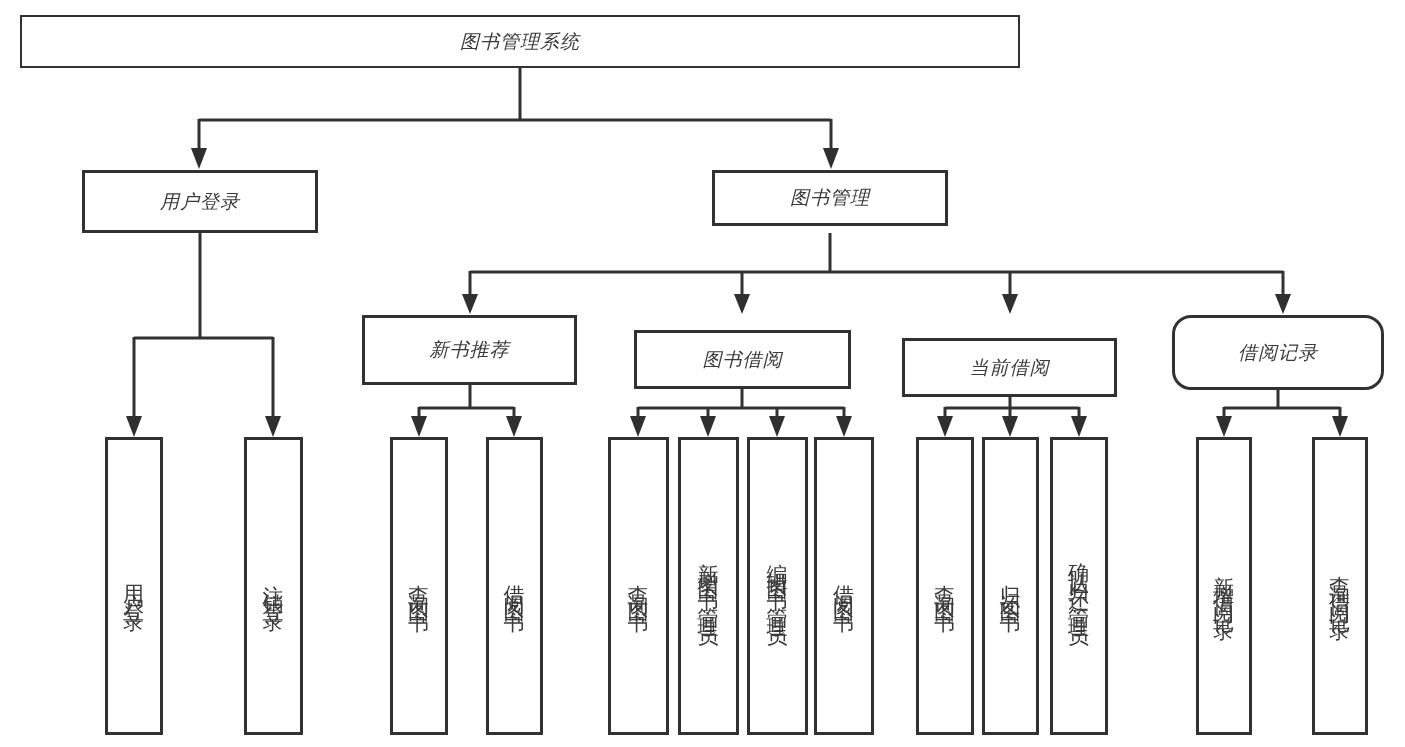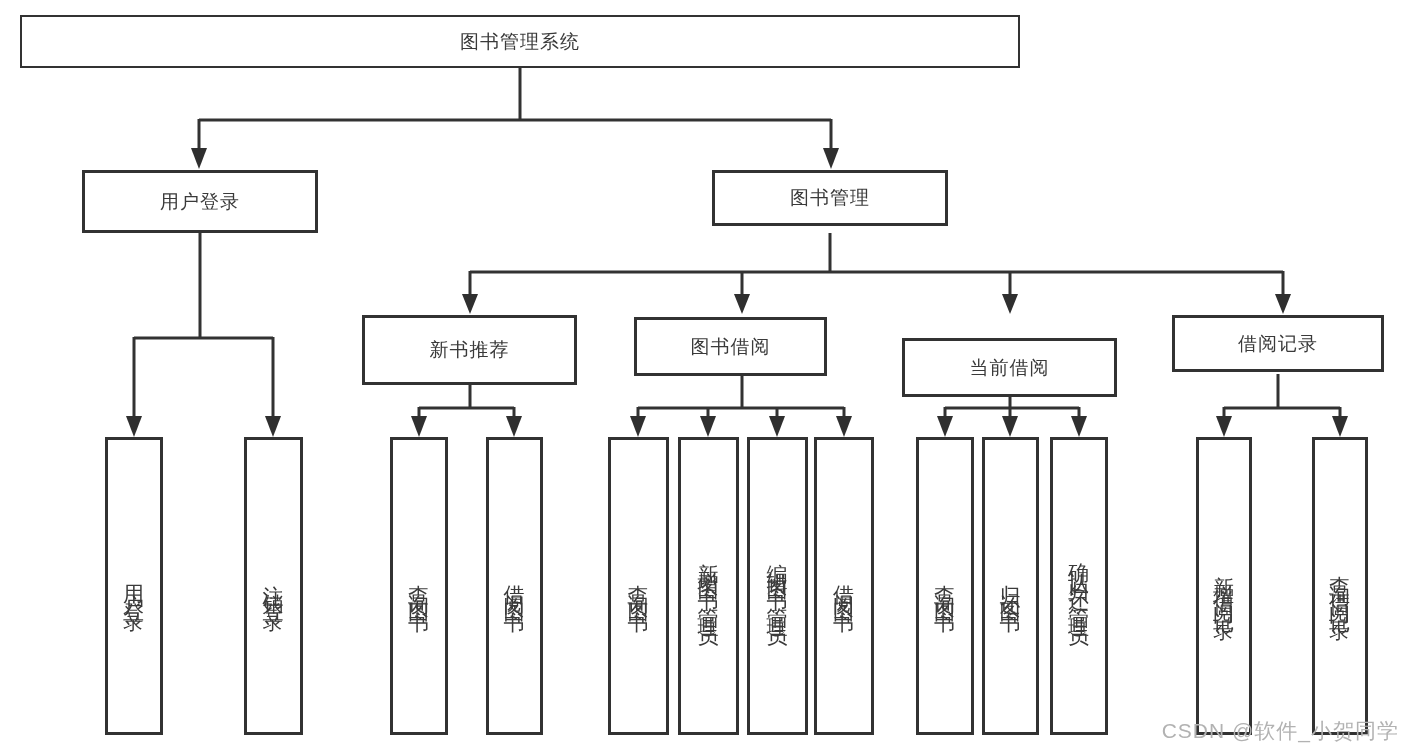--- a/index.html
+++ b/index.html
@@ -28,21 +28,21 @@
     border:3px solid var(--border);
     background:#ffffff;
     display:flex;
     align-items:center;
     justify-content:center;
     color:var(--text);
     font-size:19px;
     letter-spacing:1px;
     z-index:2;
   }
-  .box.hbox span{white-space:nowrap;}
+  .box.hbox span{white-space:nowrap;font-style:italic;}
   .box.vbox span{
     writing-mode:vertical-rl;
     text-orientation:mixed;
     font-size:21px;
     letter-spacing:9px;
     white-space:nowrap;
     line-height:1;
   }
   .watermark{
     position:absolute;
@@ -114,27 +114,27 @@
   <div class="box hbox" style="left:82px;top:170px;width:236px;height:63px;">
     <span>用户登录</span>
   </div>
   <div class="box hbox" style="left:712px;top:170px;width:236px;height:56px;">
     <span>图书管理</span>
   </div>
 
   <div class="box hbox" style="left:362px;top:315px;width:215px;height:70px;">
     <span>新书推荐</span>
   </div>
-  <div class="box hbox" style="left:634px;top:317px;width:193px;height:59px;justify-content:center;">
+  <div class="box hbox" style="left:634px;top:330px;width:217px;height:59px;justify-content:center;">
     <span>图书借阅</span>
   </div>
   <div class="box hbox" style="left:902px;top:315px;width:215px;height:59px;margin-top:23px;">
     <span>当前借阅</span>
   </div>
-  <div class="box hbox" style="left:1172px;top:315px;width:212px;height:57px;">
+  <div class="box hbox" style="left:1172px;top:315px;width:212px;height:75px;border-radius:19px;">
     <span>借阅记录</span>
   </div>
 
   <div class="box vbox" style="left:105px;top:437px;width:58px;height:298px;">
     <span>用户登录</span>
   </div>
   <div class="box vbox" style="left:244px;top:437px;width:59px;height:298px;">
     <span>注销登录</span>
   </div>
 
@@ -168,15 +168,14 @@
     <span>确认归还（管理员）</span>
   </div>
 
   <div class="box vbox" style="left:1196px;top:437px;width:56px;height:298px;">
     <span>新增借阅记录</span>
   </div>
   <div class="box vbox" style="left:1312px;top:437px;width:56px;height:298px;">
     <span>查询借阅记录</span>
   </div>
 
-  <div class="watermark">CSDN @软件_小贺同学</div>
 
 </div>
 
 </body></html>

